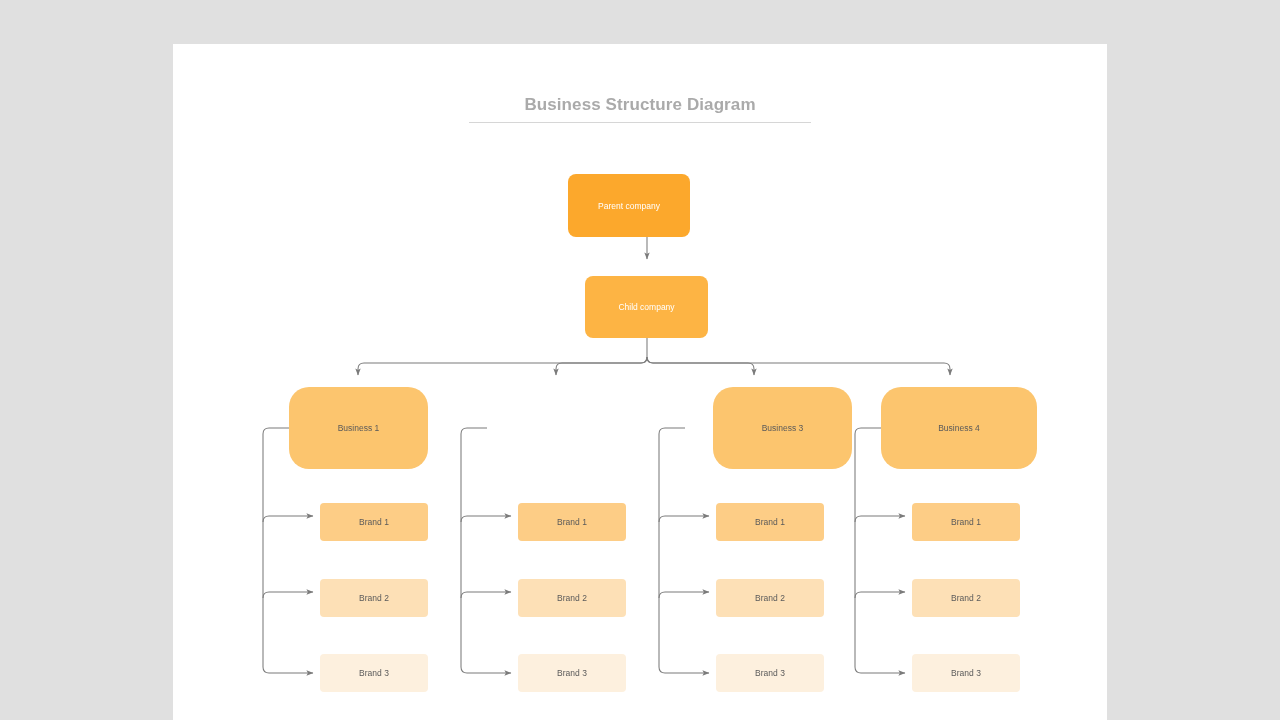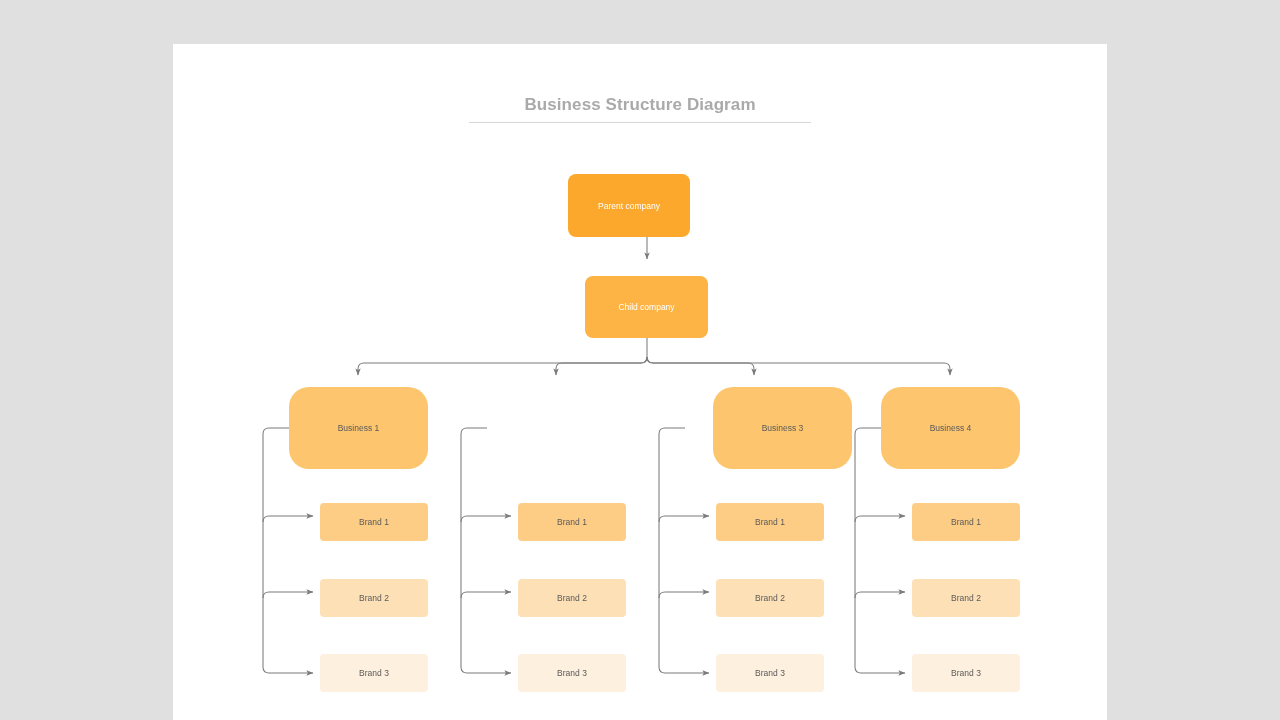--- a/index.html
+++ b/index.html
@@ -135,21 +135,21 @@
     <div class="node top" style="left:412px; top:232px; width:123px; height:62px; background:#fdb444;">
       <span>Child company</span>
     </div>
 
     <div class="node business" style="left:116px; top:343px; width:139px; height:82px; background:#fcc56e;">
       <span>Business 1</span>
     </div>
     <div class="node business" style="left:512px; top:343px; width:139px; height:82px; background:#fcc56e;margin-left:28px;">
       <span>Business 3</span>
     </div>
-    <div class="node business" style="left:708px; top:343px; width:139px; height:82px; background:#fcc56e;">
+    <div class="node business" style="left:708px; top:343px; width:156px; height:82px; background:#fcc56e;">
       <span>Business 4</span>
     </div>
 
     <div class="node brand" style="left:147px; top:459px; width:108px; height:38px; background:#fdcd86;">
       <span>Brand 1</span>
     </div>
     <div class="node brand" style="left:147px; top:535px; width:108px; height:38px; background:#fde0b6;">
       <span>Brand 2</span>
     </div>
     <div class="node brand" style="left:147px; top:610px; width:108px; height:38px; background:#fdf0de;">

